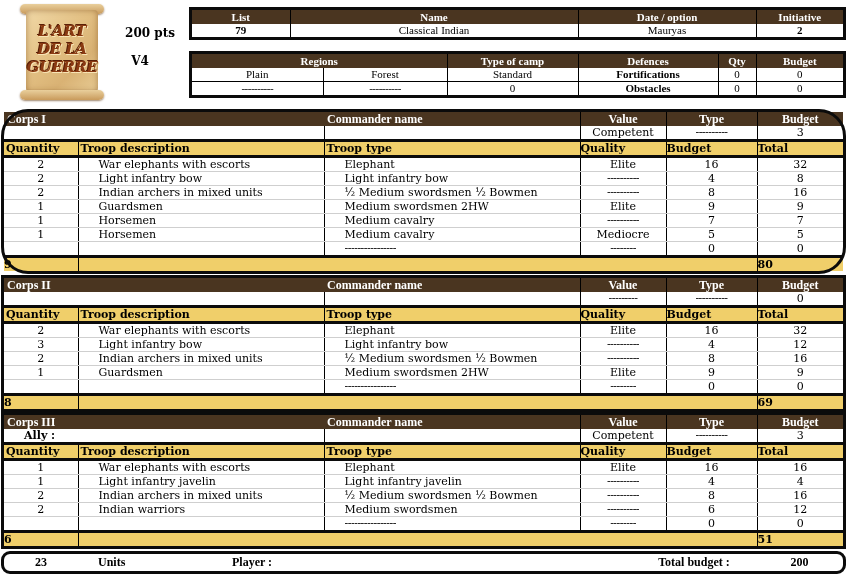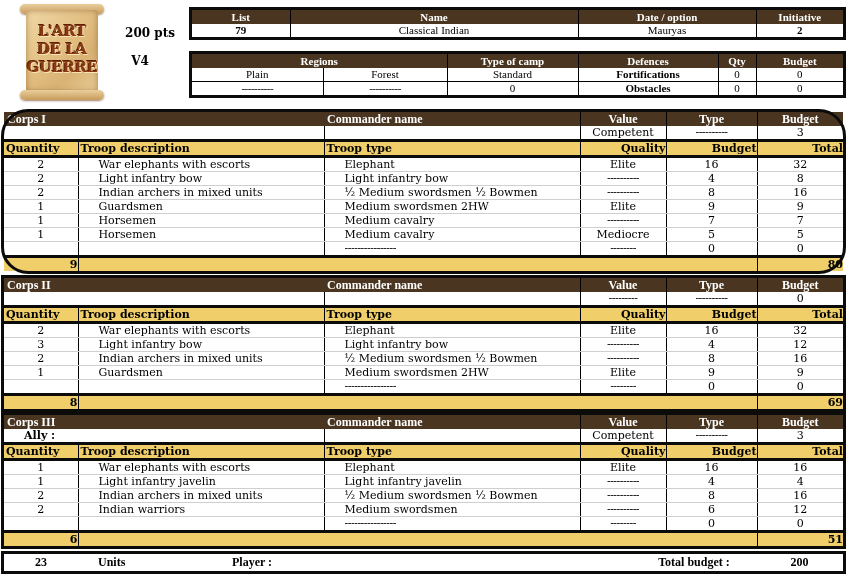--- a/index.html
+++ b/index.html
@@ -1,41 +1,41 @@
 <!DOCTYPE html>
 <html><head>
 <meta charset="utf-8">
 <style>
   html, body { margin:0; padding:0; background:#ffffff; }
   body { width:847px; height:576px; position:relative; overflow:hidden;
          font-family: "DejaVu Serif", "Liberation Serif", serif; color:#000; }
   .abs { position:absolute; }
   
-  .logo { left:20px; top:2px; width:84px; height:98px; }
+  .logo { left:20px; top:2px; width:84px; height:98px;font-style:italic; }
   .logo-paper { position:absolute; left:6px; top:8px; width:72px; height:82px;
      background:linear-gradient(135deg,#f1d9a8 0%,#e2bf82 45%,#d9b274 70%,#e8cc95 100%);
      border-radius:4px; box-shadow: inset 0 0 6px rgba(120,70,20,0.55); }
   .logo-roll { position:absolute; left:0; width:84px; height:10px;
      background:linear-gradient(180deg,#e9cf9c,#c99b5c);
      border-radius:5px; box-shadow:0 1px 2px rgba(90,50,10,0.6); }
   .logo-roll.top { top:2px; } .logo-roll.bot { top:88px; }
   .logo-text { position:absolute; left:6px; top:20px; width:72px; text-align:center;
      font-family:"DejaVu Serif", serif; font-weight:bold; font-size:15px; line-height:18px;
      color:#8a3a12; text-shadow:1px 1px 0 #f8e4b6, -1px -1px 0 #5a2008; letter-spacing:-0.5px; }
   .pts { left:120px; top:26px; width:60px; text-align:center; font-weight:bold; font-size:12px; }
   .ver { left:120px; top:54px; width:40px; text-align:center; font-weight:bold; font-size:12px; }
 
   table { border-collapse:collapse; table-layout:fixed; position:absolute; }
   td { padding:0; overflow:hidden; white-space:nowrap; font-size:11px; height:13px; line-height:13px; }
   .frame { outline:3px solid #0b0b0b; }
   .hdr td { background:#4a3520; color:#fff; font-weight:bold; text-align:center; height:14px; line-height:14px;
             font-family:"Liberation Serif", "DejaVu Serif", serif; font-size:12px; }
   .hdr td.l { text-align:left; padding-left:3px; }
   .sub td { background:#f0cf6a; font-weight:bold; height:13px; line-height:13px; font-size:11px; }
-  .sub td.c { text-align:right;margin-left:10px; }
+  .sub td.c { text-align:left;margin-left:10px; }
   .sub td.l { text-align:left; padding-left:2px; }
   .c { text-align:center; }
   .l { text-align:left; padding-left:20px; }
   .bL { border-left:1px solid #000; }
   .thickT { border-top:3px solid #0b0b0b; }
   .rowline td { border-bottom:1px solid #cfcfcf; }
   .top1 td, .top2 td { font-family:"Liberation Serif", "DejaVu Serif", serif; font-size:11px; }
   .b { font-weight:bold; }
   .dash { letter-spacing:-0.5px; }
   .footer td { font-weight:bold; font-size:12px; height:17px; line-height:17px; font-family:"Liberation Serif","DejaVu Serif",serif; }
@@ -364,21 +364,21 @@
     <td class="c bL">0</td>
   </tr>
   <tr class="sub" style="border-top:3px solid #0b0b0b;">
     <td class="c">6</td>
     <td colspan="4" class="bL"></td>
     <td class="c bL">51</td>
   </tr>
 </tbody>
   </table>
 
-<table class="frame footer" style="left:4px;top:554px;width:839px;">
+<table class="frame footer" style="left:4px;top:554px;width:839px;border-radius:6px;">
   <colgroup>
       <col style="width:74px">
       <col style="width:134px">
       <col style="width:420px">
       <col style="width:124px">
       <col style="width:87px">
     </colgroup>
   <tbody>
       <tr>
     <td class="c">23</td>

